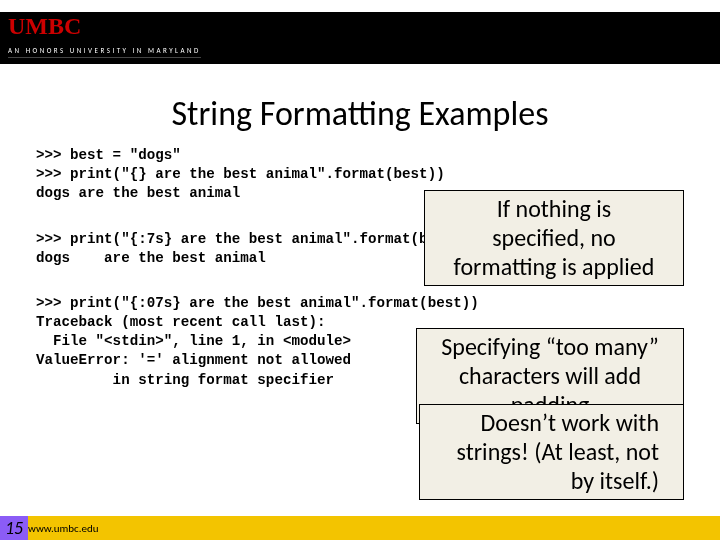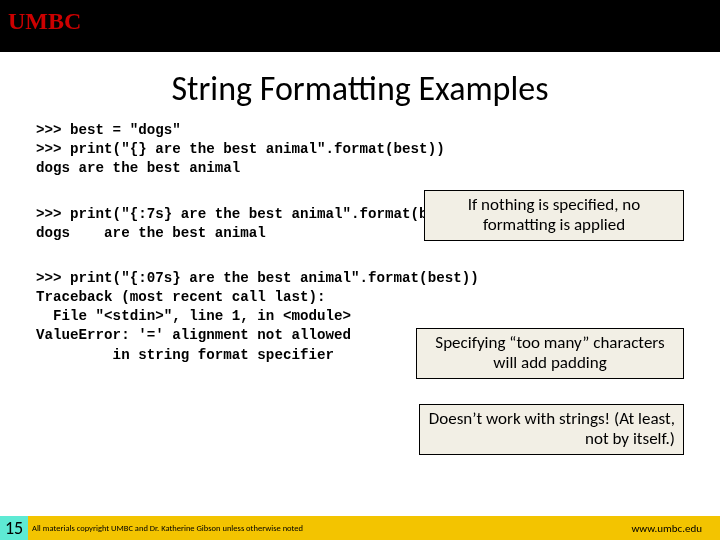--- a/index.html
+++ b/index.html
@@ -8,22 +8,23 @@
     width: 720px;
     height: 540px;
     font-family: Calibri, Arial, sans-serif;
     background: #fff;
     overflow: hidden;
     position: relative;
   }
   .header-bar {
     background: #000;
     height: 52px;
-    padding: 9px 8px 0 8px;
+    padding: 2px 8px 0 8px;
     box-sizing: border-box;
+    margin-top: 12px;
   }
   .logo {
     font-family: Georgia, serif;
     font-weight: bold;
     font-size: 24px;
     color: #cc0000;
     line-height: 1;
   }
   .tagline {
     color: #fff;
@@ -31,85 +32,87 @@
     letter-spacing: 2.5px;
     margin-top: 2px;
     padding-bottom: 2px;
     border-bottom: 1px solid #444;
     display: inline-block;
   }
   .title {
     text-align: center;
     font-size: 34px;
     font-weight: 400;
-    margin: 16px 0 12px 0;
+    margin: 29px 0 12px 0;
     color: #000;
   }
   .content {
     padding: 0 36px;
   }
   .code {
     font-family: "Courier New", monospace;
     font-weight: bold;
     font-size: 14.2px;
     line-height: 1.35;
     white-space: pre;
     color: #000;
     position: relative;
   }
   .callout {
     position: absolute;
     background: #f2efe5;
     border: 1.5px solid #000;
     font-family: Calibri, Arial, sans-serif;
     font-weight: 400;
-    font-size: 17px;
+    font-size: 24px;
     text-align: center;
     line-height: 1.2;
-    padding: 4px 8px;
+    padding: 4px 24px;
     box-sizing: border-box;
   }
   .callout1 { right: 36px; top: 190px; width: 260px; }
   .callout2 { right: 36px; top: 300px; width: 268px; margin-top: 28px; }
   .callout3 { right: 36px; top: 404px; width: 265px; text-align: right; }
   .footer {
     position: absolute;
     bottom: 0;
     left: 0;
     right: 0;
     height: 24px;
     background: #f3c400;
     display: flex;
     align-items: center;
     font-size: 10px;
   }
   .slide-num {
-    background: #5eead4;
+    background: #8b5cf6;
     width: 28px;
     text-align: center;
     font-size: 18px;
     font-weight: 400;
     line-height: 24px;
+    font-style: italic;
   }
   .copyright {
     flex: 1;
     font-size: 8.5px;
     padding-left: 4px;
   }
   .url {
     font-size: 11px;
     padding-right: 18px;
   }
   .block { margin-bottom: 26px; position: relative; }
 </style>
 </head>
 <body>
 
 <div class="header-bar">
   <div class="logo">UMBC</div>
+  <div class="tagline">AN HONORS UNIVERSITY IN MARYLAND</div>
 </div>
 
 <div class="title">String Formatting Examples</div>
 
 <div class="content">
   <div class="block">
     <div class="code">&gt;&gt;&gt; best = "dogs"
 &gt;&gt;&gt; print("{} are the best animal".format(best))
 dogs are the best animal</div>
   </div>
@@ -125,15 +128,14 @@
          in string format specifier</div>
   </div>
 </div>
 
 <div class="callout callout1">If nothing is specified, no formatting is applied</div>
 <div class="callout callout2">Specifying “too many” characters will add padding</div>
 <div class="callout callout3">Doesn’t work with strings! (At least, not by itself.)</div>
 
 <div class="footer">
   <div class="slide-num">15</div>
-  <div class="copyright">All materials copyright UMBC and Dr. Katherine Gibson unless otherwise noted</div>
   <div class="url">www.umbc.edu</div>
 </div>
 
 </body></html>

